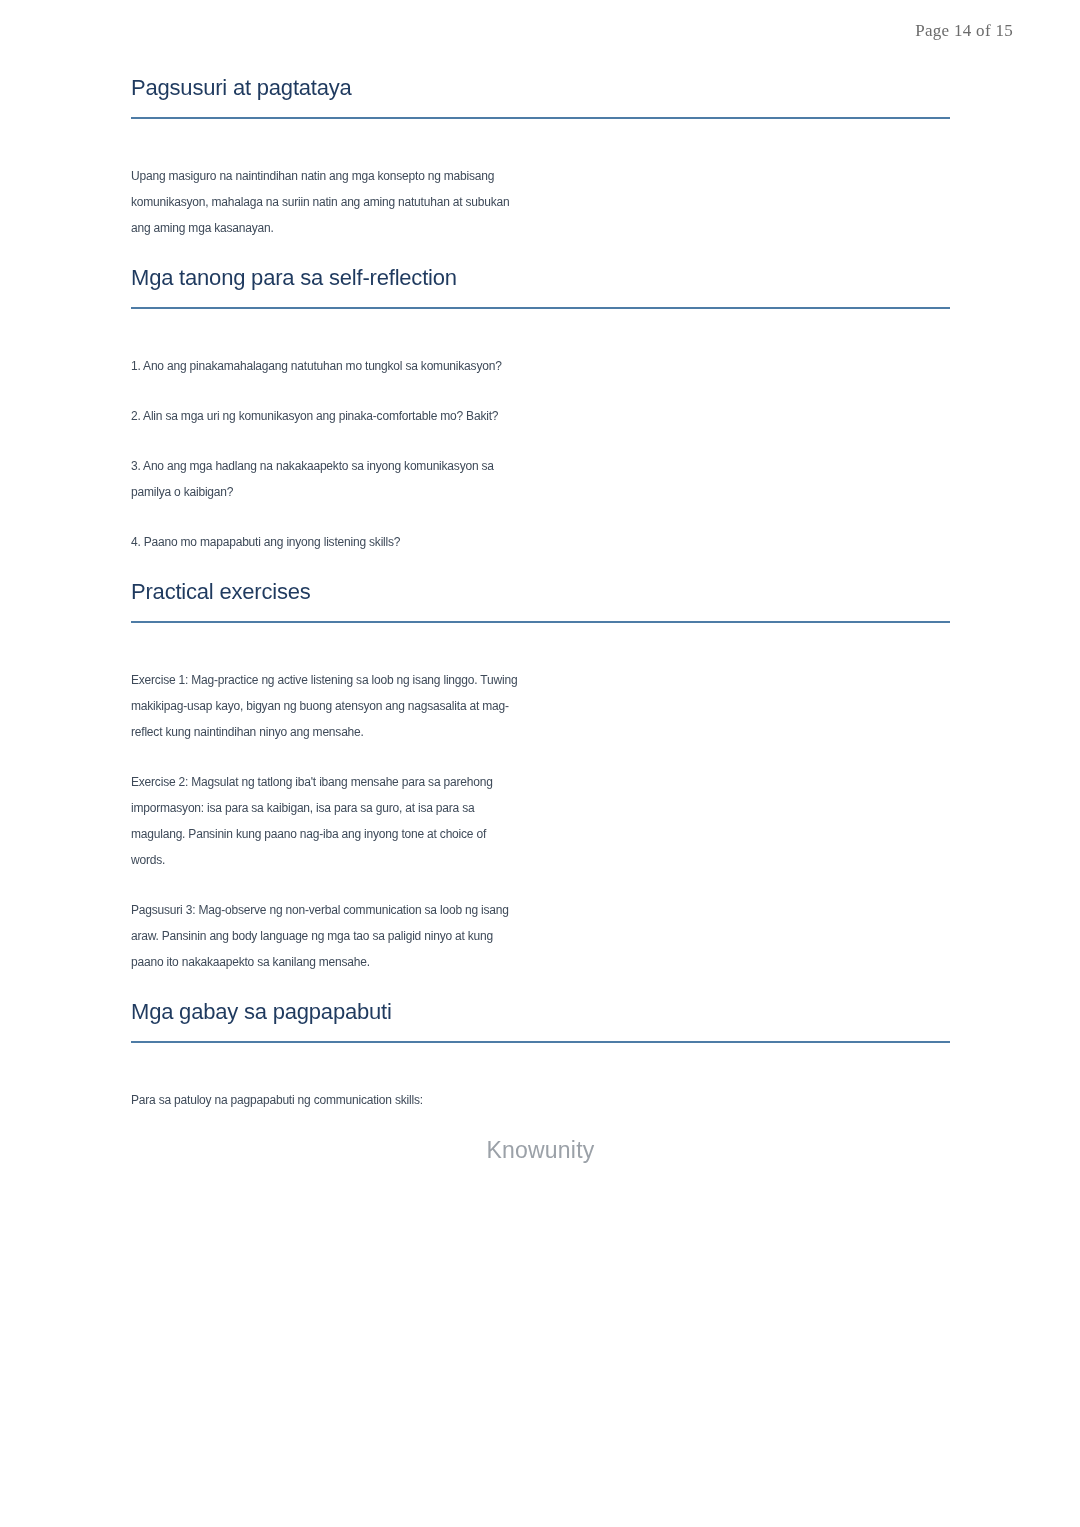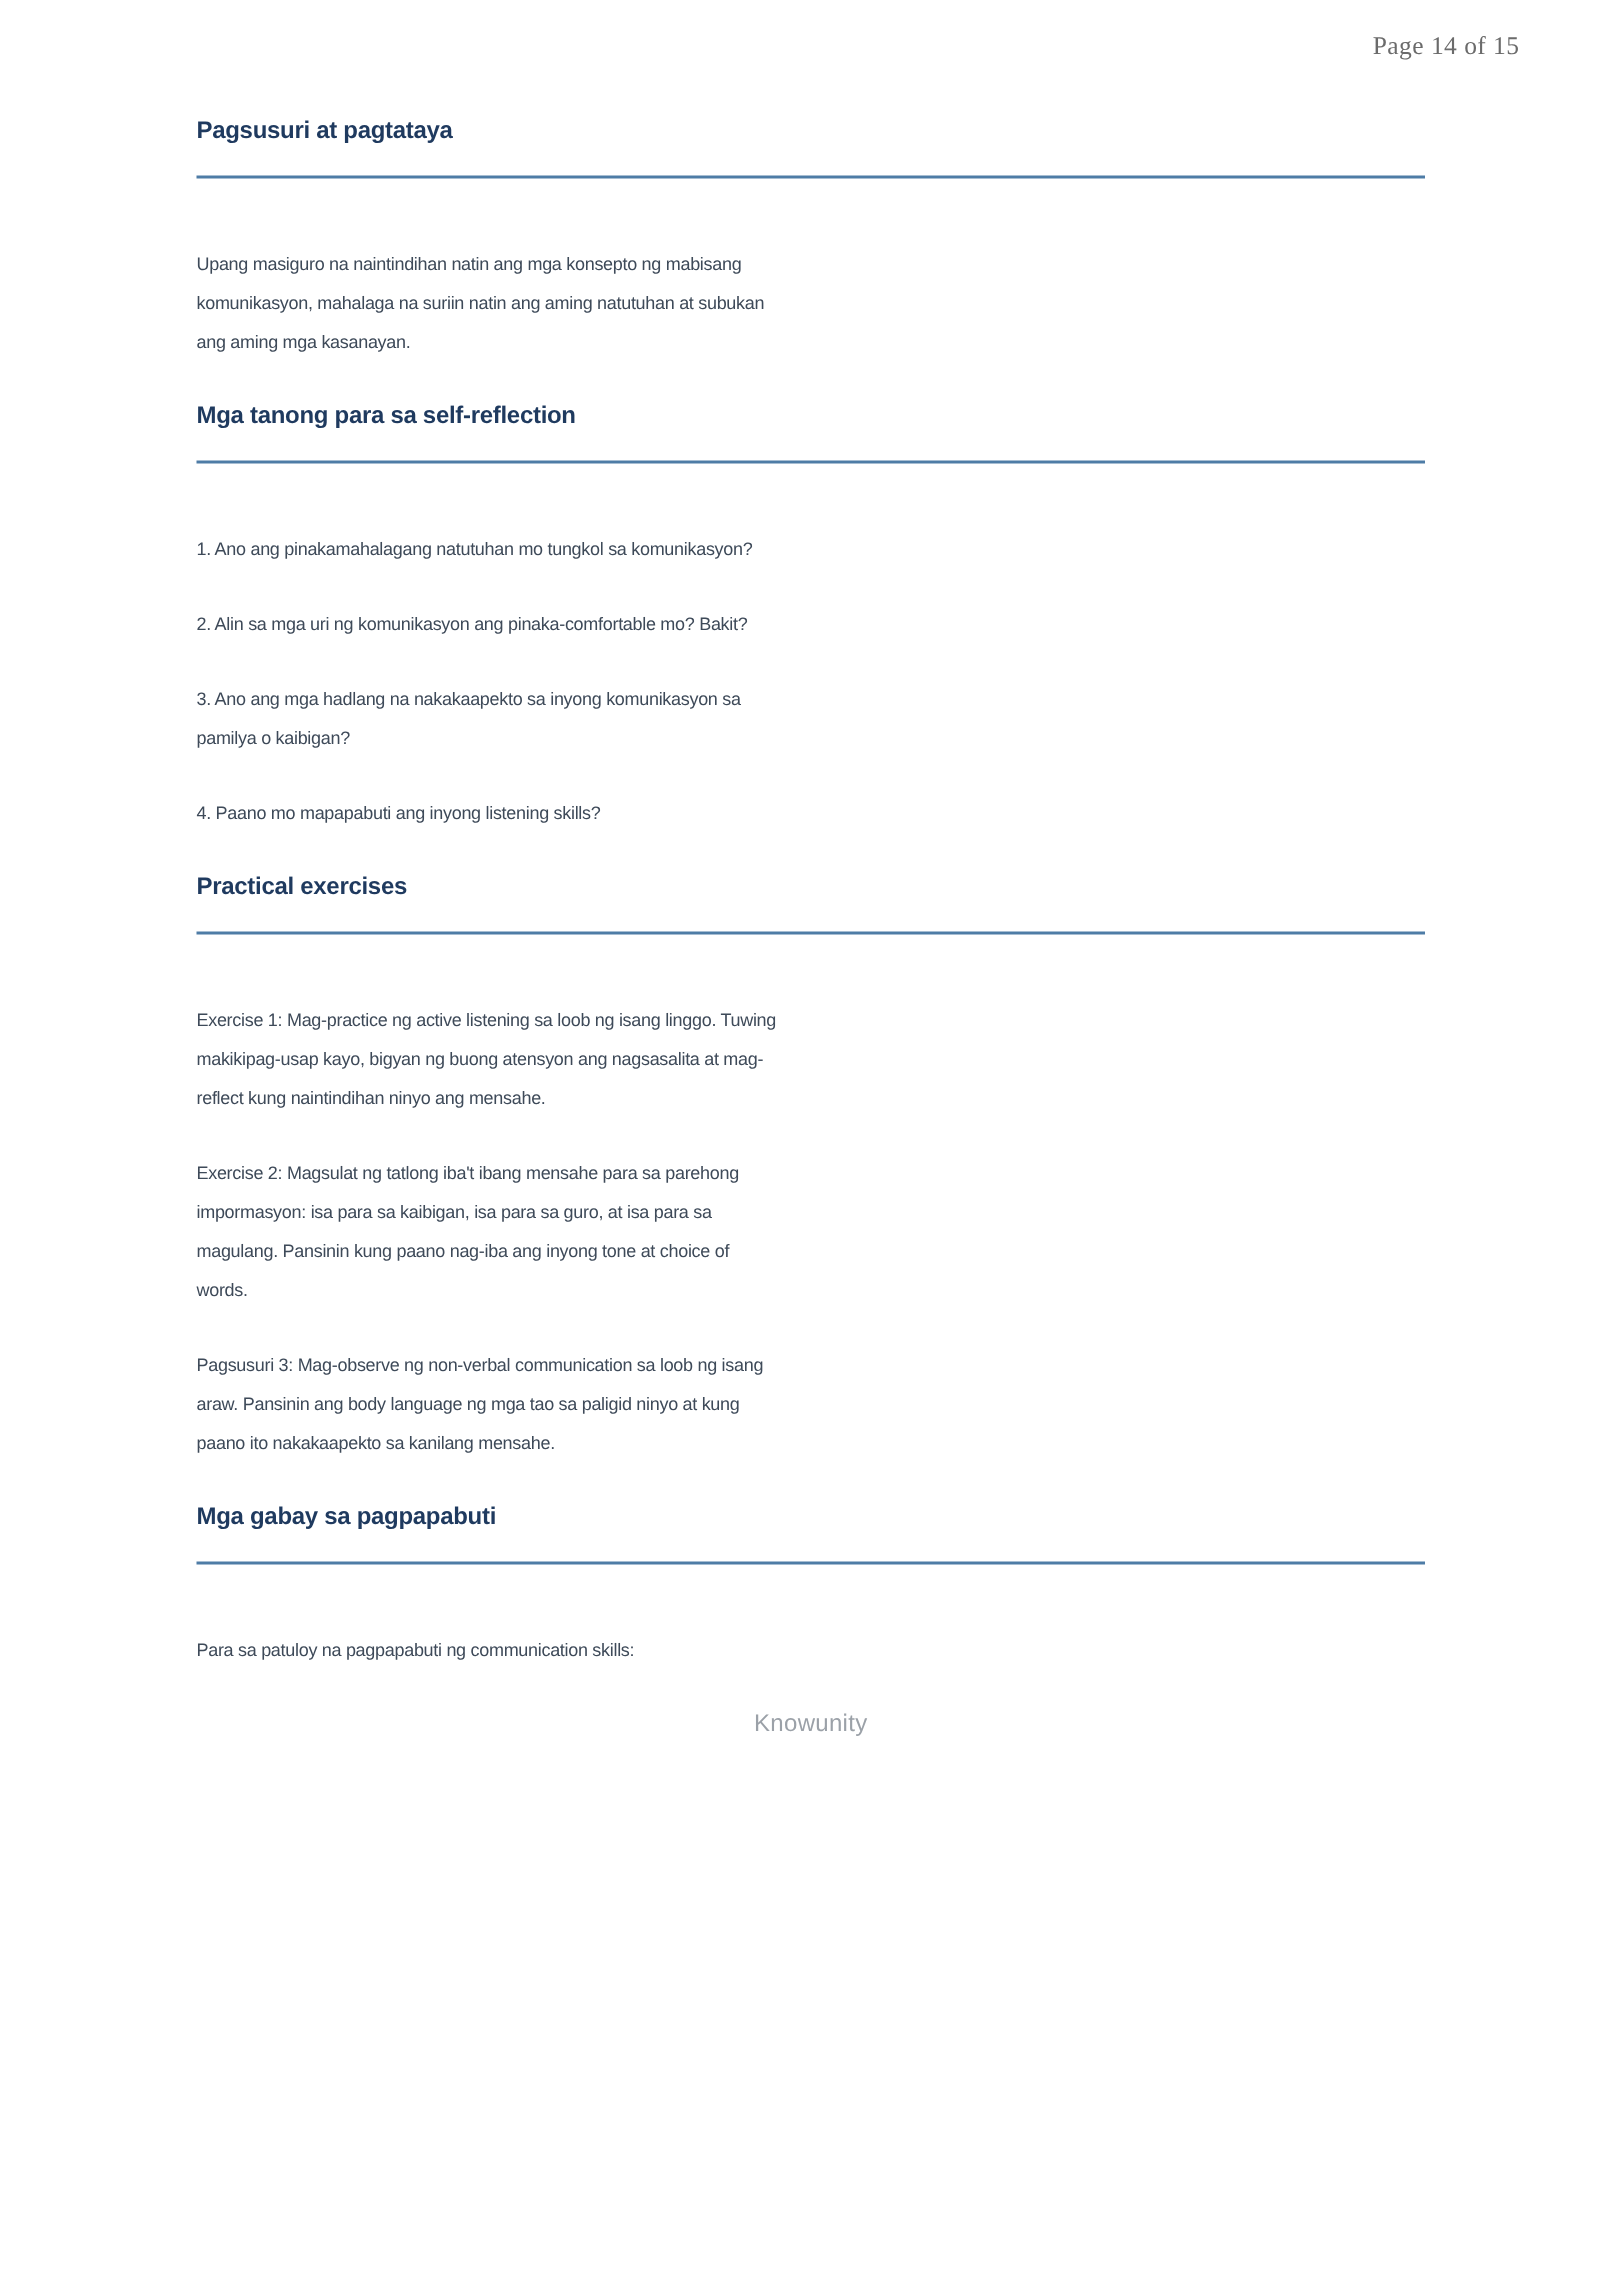--- a/index.html
+++ b/index.html
@@ -28,23 +28,23 @@
     color: var(--page_label);
     letter-spacing: 0.3px;
   }
   .content {
     padding: 75px 130px 0 131px;
   }
   section { margin: 0; }
   section + section { }
   h2 {
     margin: 0;
-    font-size: 16px;
+    font-size: 22px;
     line-height: 26px;
-    font-weight: 700;
+    font-weight: 400;
     color: var(--heading);
     letter-spacing: -0.2px;
   }
   .rule {
     height: 0;
     border-top: 2px solid var(--rule);
     margin: 16px 0 44px 0;
   }
   p {
     margin: 0 0 24px 0;
@@ -53,21 +53,21 @@
     color: var(--body);
     letter-spacing: -0.2px;
     white-space: pre-line;
   }
   .footer {
     margin-top: 12px;
     text-align: center;
   }
   .brand {
     display: inline-block;
-    font-size: 16px;
+    font-size: 23px;
     line-height: 26px;
     color: var(--footer);
     letter-spacing: 0.2px;
   }
 </style>
 </head>
 <body>
 
 <div class="page">
 

